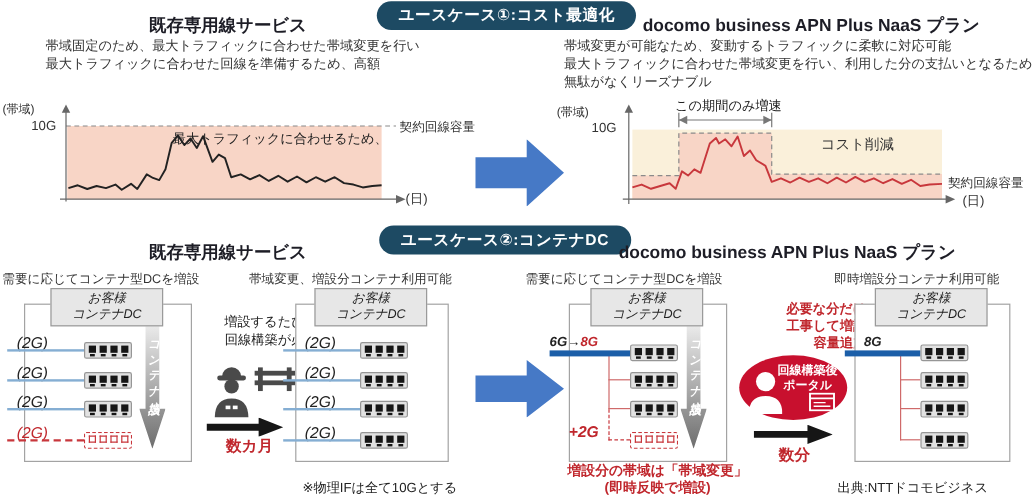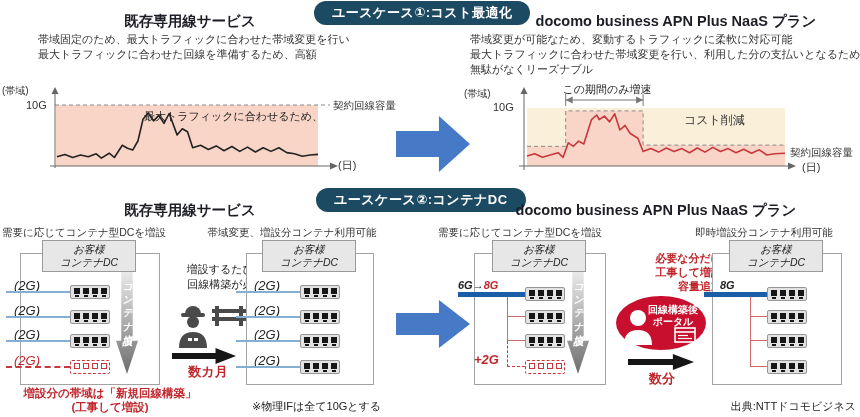--- a/index.html
+++ b/index.html
@@ -54,21 +54,21 @@
     clip-path:polygon(0 32%,68% 32%,68% 0,100% 50%,68% 100%,68% 68%,0 68%);}
   .duration{position:absolute;font-size:13px;font-weight:bold;color:var(--red,#c0272d);text-align:center;white-space:nowrap;}
   .trans-text{position:absolute;font-size:11px;line-height:15px;color:#222;text-align:center;white-space:nowrap;}
   .red-note{position:absolute;font-size:11.5px;line-height:13.5px;font-weight:bold;
     color:var(--red,#c0272d);text-align:center;white-space:nowrap;}
   .portal-note{position:absolute;font-size:11px;line-height:14px;font-weight:bold;
     color:var(--red,#c0272d);text-align:right;white-space:nowrap;}
   .portal-oval{position:absolute;width:90px;height:54px;border-radius:50%;background:var(--portal_red,#c8102e);z-index:2;}
   .portal-text{position:absolute;right:8px;top:8px;color:#fff;font-size:10px;font-weight:bold;line-height:11.5px;text-align:center;}
   .footnote{position:absolute;font-size:11px;color:#222;white-space:nowrap;}
-  .source{position:absolute;font-size:11px;color:#222;text-align:right;white-space:nowrap;}
+  .source{position:absolute;font-size:11px;color:#222;text-align:left;white-space:nowrap;}
   .bw{position:absolute;font-size:11px;font-weight:bold;color:#222;white-space:nowrap;z-index:2;}
   .bw .red{color:var(--red,#c0272d);}
 </style>
 </head>
 <body>
 
 <div class="stage">
 
   <div class="badge" style="left:314px;top:1px;">ユースケース①:コスト最適化</div>
 
@@ -344,20 +344,20 @@
       </div>
     <div class="branch-h" style="left:38px;top:126px;width:17px;"></div>
     <div class="server-icon" style="left:55px;top:120px;">
         <div class="chip"></div>
         <div class="chip"></div>
         <div class="chip"></div>
         <div class="chip"></div>
       </div>
   </div>
 
-  <div class="red-note" style="left:5px;top:387px;width:210px;">
-    <div>増設分の帯域は「新規回線構築」</div>
-    <div>(工事して増設)</div>
-  </div>
   <div class="footnote" style="left:252px;top:399px;">※物理IFは全て10Gとする</div>
+  <div class="red-note" style="left:443px;top:387px;width:210px;">
+    <div>増設分の帯域は「帯域変更」</div>
+    <div>(即時反映で増設)</div>
+  </div>
   <div class="source" style="left:698px;top:399px;width:158px;">出典:NTTドコモビジネス</div>
 
 </div>
 
 </body></html>

